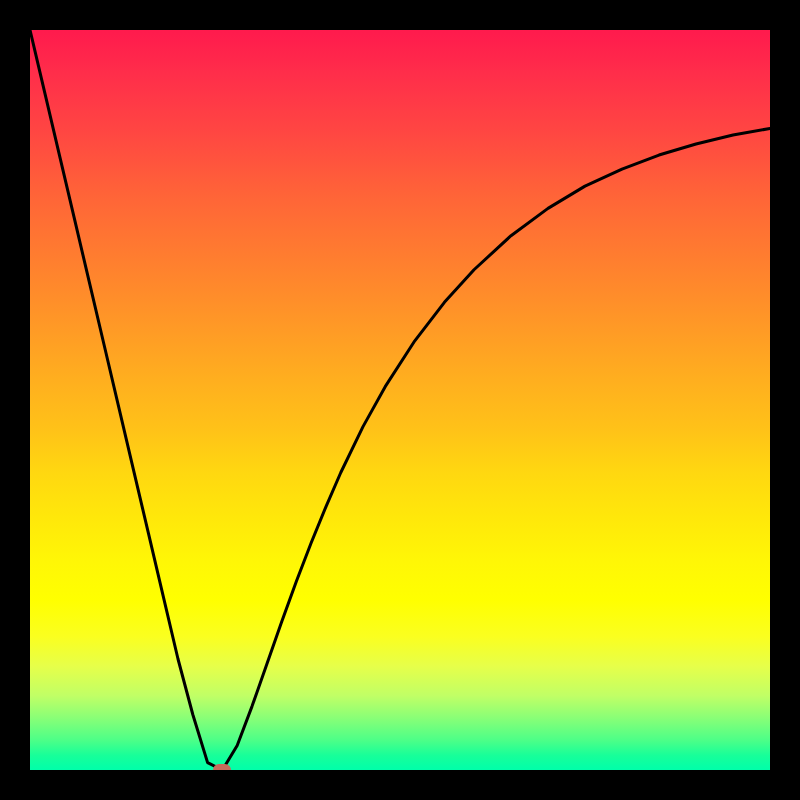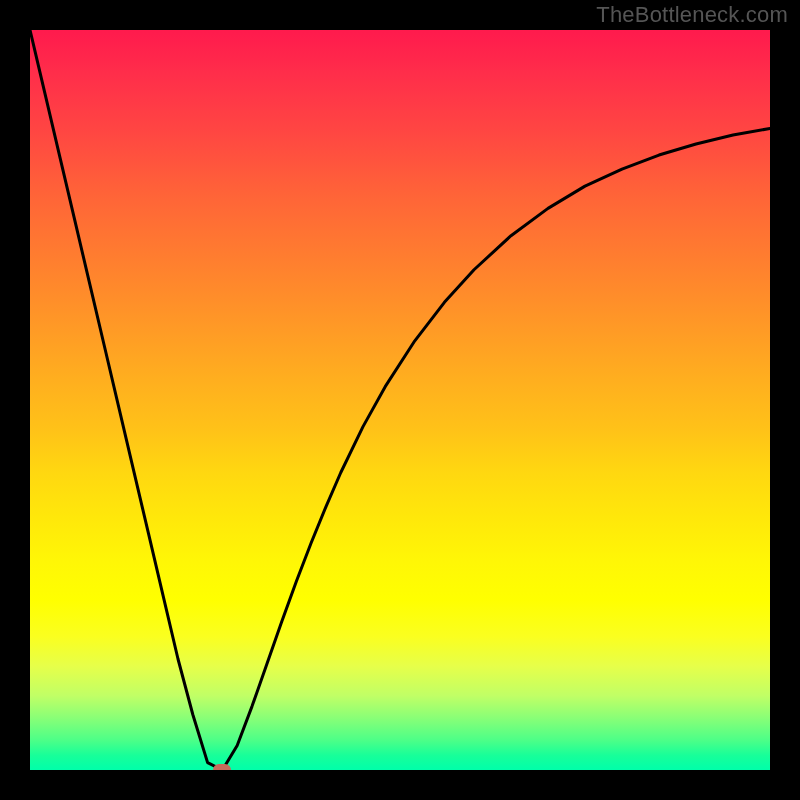--- a/index.html
+++ b/index.html
@@ -74,21 +74,20 @@
     background: #c76b5b;
     border-radius: 6px;
     transform: translate(-50%, -50%);
     z-index: 5;
   }
 </style>
 </head>
 <body>
 
 <div class="frame">
-  <div class="watermark">TheBottleneck.com</div>
 
   <div class="plot-area">
     <div class="gradient"></div>
     <svg class="curve" viewBox="0 0 740 740" preserveAspectRatio="none">
       <path id="curve-path" fill="none" stroke="#000" stroke-width="3" stroke-linejoin="round" stroke-linecap="round" d="M0.00 0.00 L14.80 62.90 L29.60 125.80 L44.40 188.70 L59.20 251.60 L74.00 314.50 L88.80 377.40 L103.60 440.30 L118.40 503.20 L133.20 566.10 L148.00 629.00 L162.80 684.50 L177.60 732.60 L192.40 740.00 L207.20 715.58 L222.00 676.36 L236.80 634.18 L251.60 592.00 L266.40 551.30 L281.20 512.82 L296.00 476.56 L310.80 442.52 L333.00 396.64 L355.20 356.68 L384.80 310.80 L414.40 272.32 L444.00 239.76 L481.00 205.72 L518.00 178.34 L555.00 156.14 L592.00 139.12 L629.00 125.06 L666.00 113.96 L703.00 105.08 L740.00 98.42"></path>
     </svg>
     <div id="marker" class="marker" style="left: 192.4px; top: 740px;"></div>
   </div>
 </div>
 

